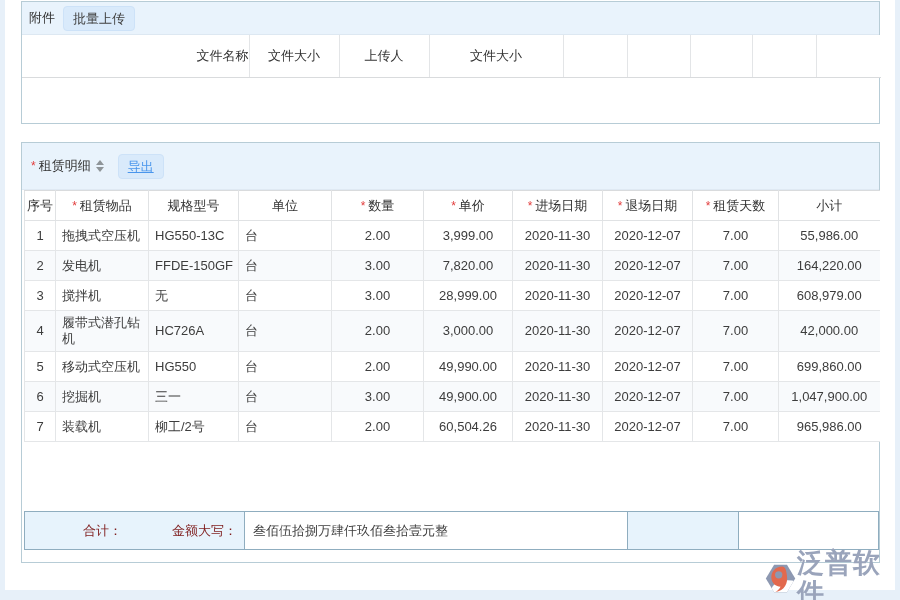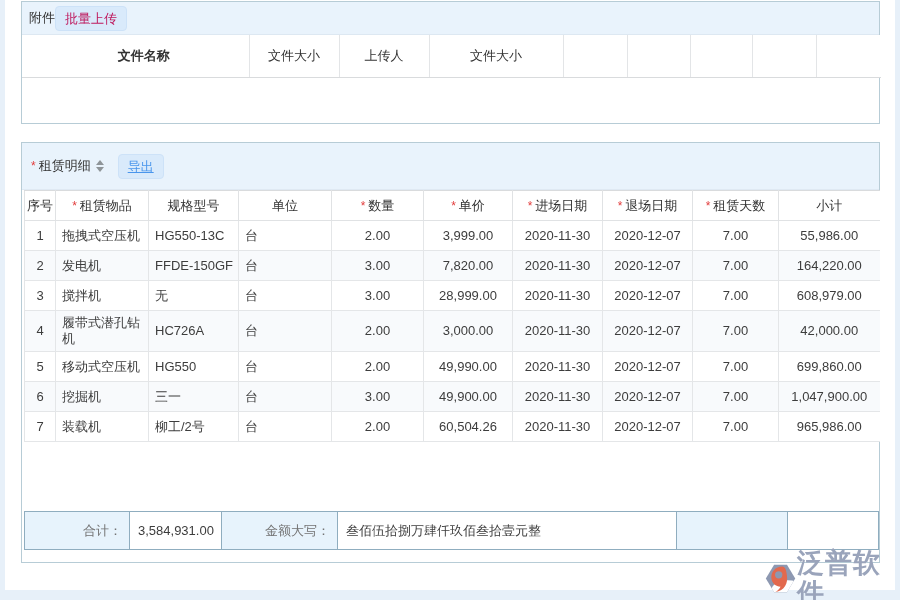--- a/index.html
+++ b/index.html
@@ -51,21 +51,21 @@
     border-radius: 4px;
     font-size: 13px;
     line-height: 15px;
     padding: 4px 9px;
     background: var(--button_bg);
     border: 1px solid #cde2f8;
     color: var(--accent_blue);
     cursor: pointer;
     white-space: nowrap;
   }
-  .btn-muted { color: #be185d; }
+  .btn-muted { color: #404040; margin-left: 8px; }
   #export-btn { margin-left: 14px; text-decoration: underline; }
 
   
   .sort {
     display: inline-flex;
     flex-direction: column;
     row-gap: 2px;
     margin-left: 5px;
     cursor: pointer;
   }
@@ -92,21 +92,21 @@
     height: 42px;
     font-size: 13px;
     font-weight: 400;
     color: #333;
     text-align: center;
     background: #fff;
     border-right: 1px solid #e3e5e7;
     border-bottom: 1px solid #d9dbdd;
   }
   .att-table th:last-child { border-right: none; }
-  .att-table th.al { text-align: center; padding-left: 17px; font-weight: bold; }
+  .att-table th.al { text-align: right; padding-left: 17px; }
 
   
   .rental-table {
     margin-left: 2px;
     width: 855px;
     border-collapse: collapse;
     table-layout: fixed;
     font-size: 13px;
     padding-left: 27px;
   }
@@ -138,21 +138,21 @@
   .rental-footer {
     position: absolute;
     left: 2px; top: 368px;
     width: 855px; height: 39px;
     display: flex;
     background: var(--footer_bg);
     border: 1px solid var(--footer_border);
     font-size: 13px;
   }
   .fc { display: flex; align-items: center; flex-shrink: 0; }
-  .fc.flabel { justify-content: flex-end; padding-right: 7px; color: #737373; }
+  .fc.flabel { justify-content: flex-end; padding-right: 7px; color: #7f1d1d; }
   .fc.fbox {
     background: #fff;
     border-left: 1px solid var(--footer_border);
     border-right: 1px solid var(--footer_border);
     padding-left: 8px;
     color: #3d3d3d;
   }
   .fc.last { flex: 1; border-right: none; }
 
   
@@ -333,23 +333,22 @@
             <td>2020-11-30</td>
             <td>2020-12-07</td>
             <td>7.00</td>
             <td>965,986.00</td>
           </tr>
         </tbody>
     </table>
 
     <div class="rental-footer">
       <div class="fc flabel" style="width:104px">合计：</div>
-      <div class="fc fbox" style="width:93px">3,584,931.00</div>
       <div class="fc flabel" style="width:115px">金额大写：</div>
-      <div class="fc fbox" style="width:340px">叁佰伍拾捌万肆仟玖佰叁拾壹元整</div>
+      <div class="fc fbox" style="width:384px">叁佰伍拾捌万肆仟玖佰叁拾壹元整</div>
       <div class="fc" style="width:110px"></div>
       <div class="fc fbox last"></div>
     </div>
   </div>
 
 </div>
 
 <div class="logo">
   <div class="logo-row">
     <svg width="36" height="31" viewBox="0 0 36 32">

